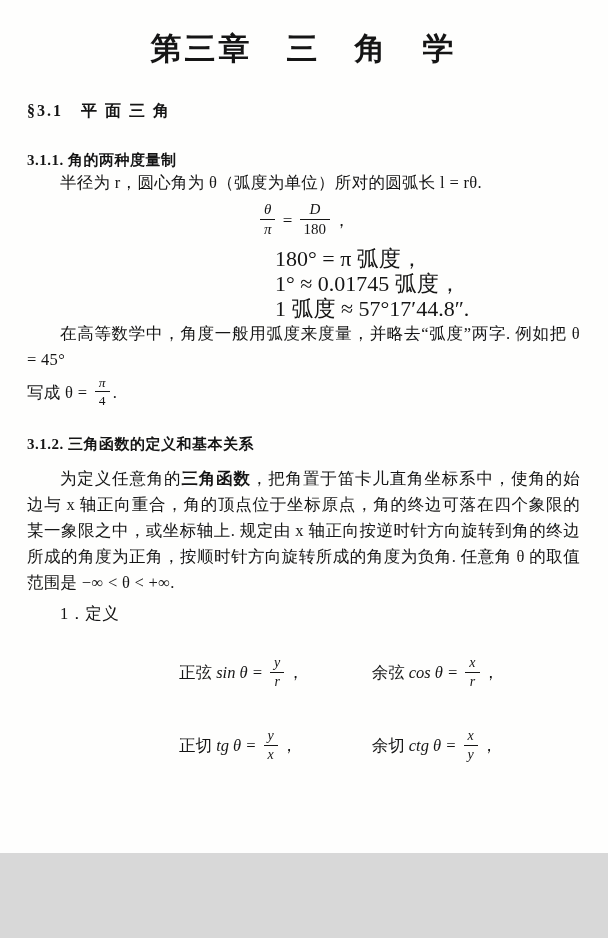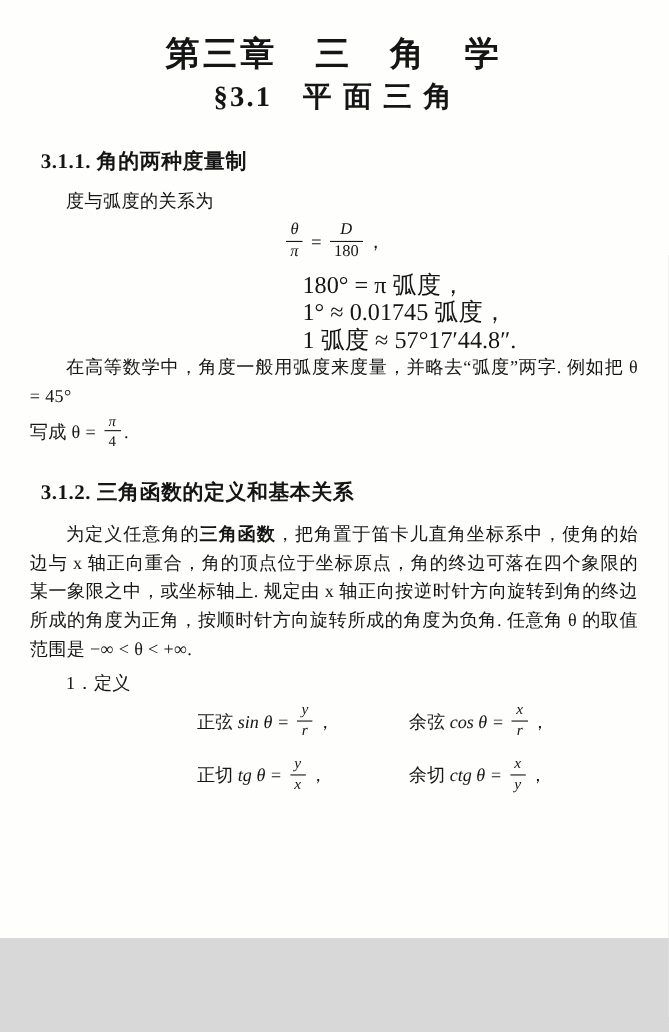--- a/index.html
+++ b/index.html
@@ -20,29 +20,30 @@
   .content { padding: 24px 28px 0 27px; }
 
   .chapter-title {
     text-align: center;
     font-size: 31px;
     font-weight: bold;
     letter-spacing: 3px;
     margin-top: 4px;
   }
   .section-title {
-    text-align: center;
-    font-size: 26px;
+    text-align: left;
+    font-size: 16px;
     font-weight: bold;
     letter-spacing: 2px;
+    margin-top: 31px;
   }
   .h3 {
-    font-size: 19px;
+    font-size: 15px;
     font-weight: bold;
-    margin: 10px;
+    margin: 0;
     letter-spacing: 0.5px;
   }
   .h311 { margin-top: 29px; }
   .h312 { margin-top: 24px; }
 
   p {
     margin: 0;
     font-size: 16.5px;
     line-height: 26px;
     text-align: justify;
@@ -83,21 +84,21 @@
 
   .defs {
     margin: 6px 0 0 152px;
     width: 330px;
     display: grid;
     grid-template-columns: auto auto;
     column-gap: 58px;
     row-gap: 14px;
     font-size: 16.5px;
   }
-  .def-item { white-space: nowrap; }
+  .def-item { white-space: nowrap; margin-top: 24px; }
   .def-item .frac { font-size: 14px; }
 
   .page-number {
     position: absolute;
     left: 44px;
     top: 920px;
     font-size: 19px;
     font-weight: bold;
     letter-spacing: 4px;
   }
@@ -109,22 +110,22 @@
   <div class="content">
 
     <div class="chapter-title">第三章　三　角　学</div>
 
     <div class="section-title">§3.1　平 面 三 角</div>
 
     <div class="h3 h311">3.1.1. 角的两种度量制</div>
 
 
 
+    <p class="indent">半径为 r，圆心角为 θ（弧度为单位）所对的圆弧长 l = rθ.</p>
 
-    <p class="indent">度与弧度的关系为</p>
 
     <div class="formula-row">
       <span class="frac"><span class="num it">θ</span><span class="den it">π</span></span>
       <span>=</span>
       <span class="frac"><span class="num it">D</span><span class="den">180</span></span><span>，</span>
     </div>
 
 
     <div class="eq-block">
       <div>180° = π 弧度，</div>

